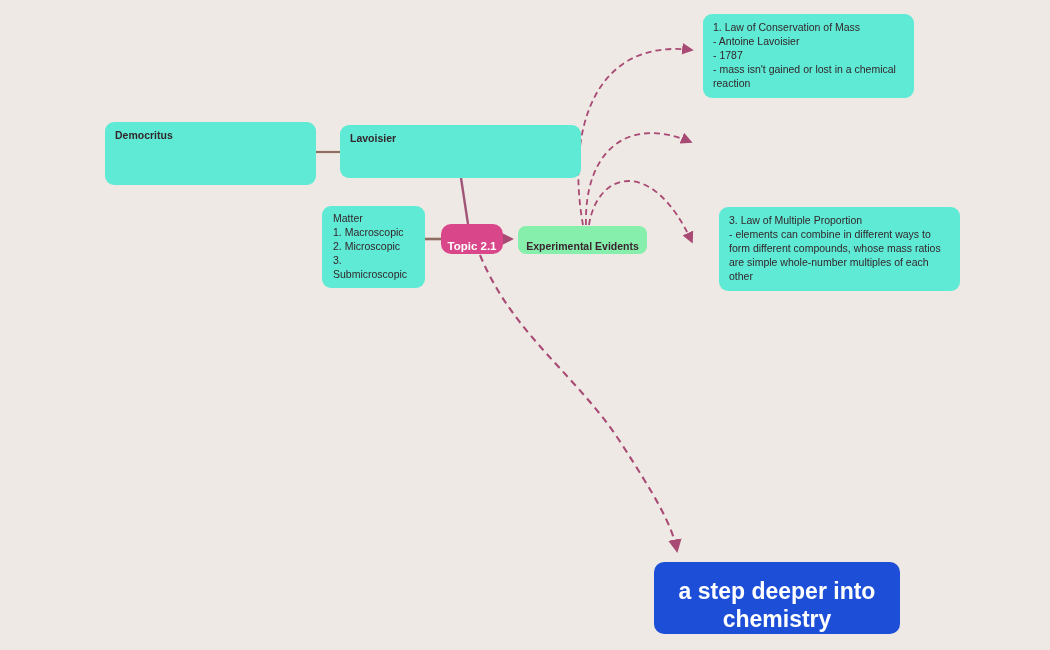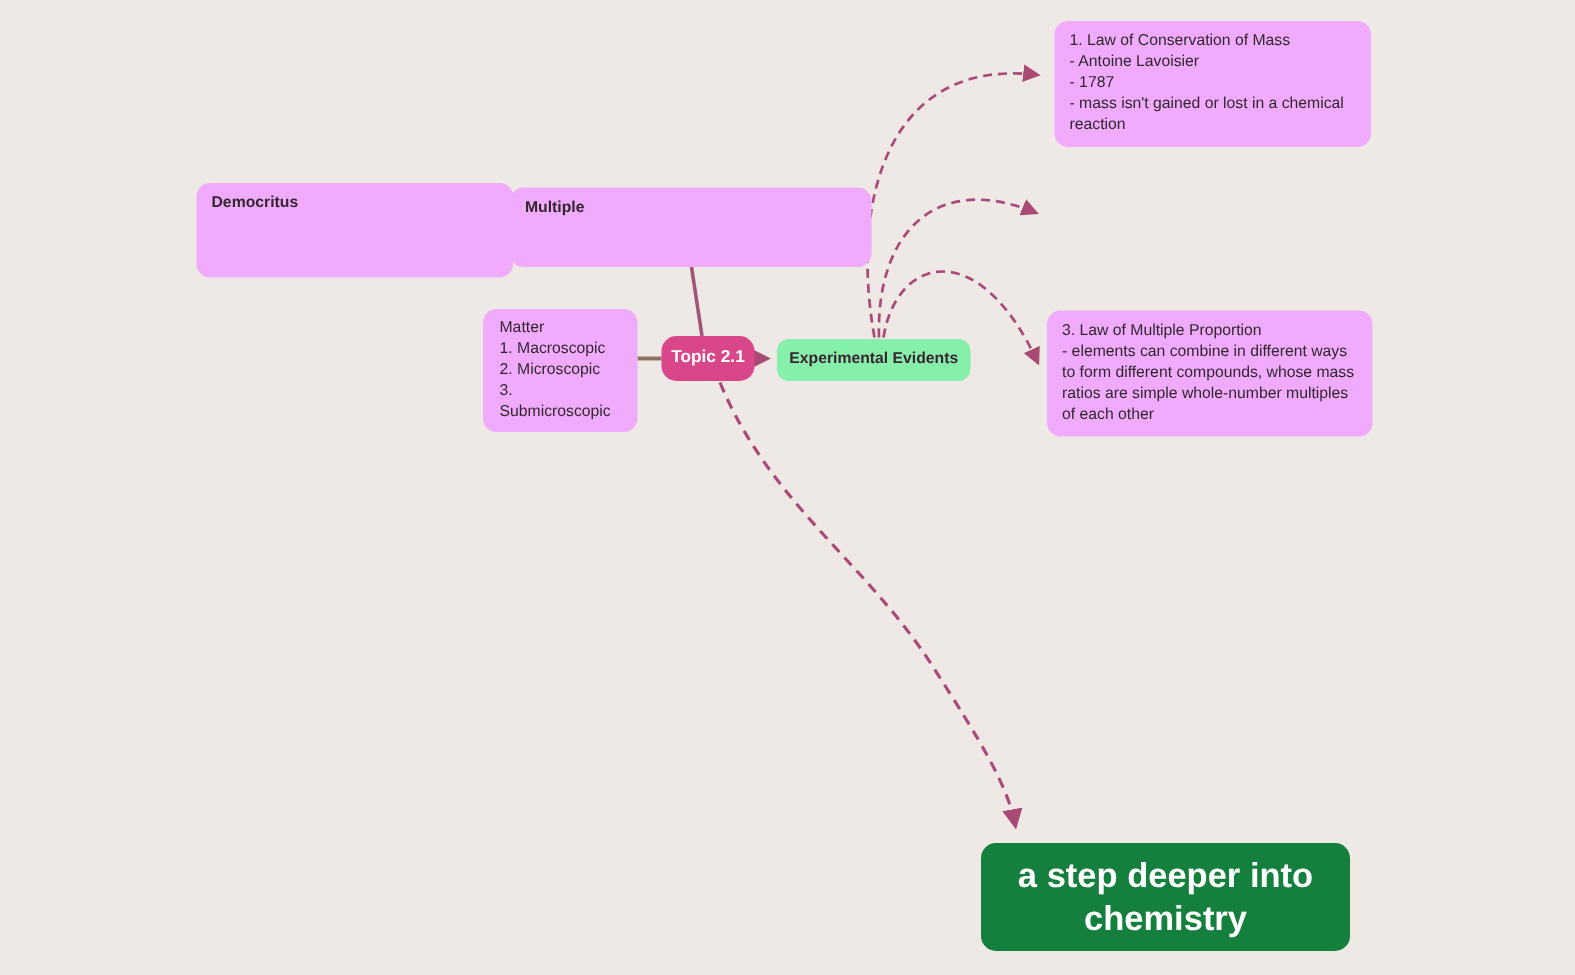--- a/index.html
+++ b/index.html
@@ -22,55 +22,55 @@
   }
 
   .node {
     position: absolute;
     border-radius: 9px;
     padding: 7px 10px;
     color: #33262c;
     font-size: 10.5px;
     line-height: 1.33;
   }
-  .node.light { background: #f0abfc; }
+  .node.light { background: #5eead4; }
   .node-title { font-weight: bold; }
   .node-body { white-space: pre-line; }
 
   .pill {
     display: flex;
-    align-items: center;
+    align-items: flex-end;
     justify-content: center;
     text-align: center;
   }
 
-  #node-democritus { left: 105px; top: 122px; width: 211px; min-height: 63px; margin-left: 26px; }
+  #node-democritus { left: 105px; top: 122px; width: 211px; min-height: 63px; }
   #node-aristotle  { left: 340px; top: 125px; width: 241px; min-height: 53px; }
   #node-matter     { left: 322px; top: 206px; width: 103px; min-height: 62px; padding: 6px 11px; }
 
   #node-topic {
     left: 441px; top: 224px; width: 62px; height: 30px;
     background: #d9478a; color: #ffffff;
     font-weight: bold; font-size: 11.5px;
     border-radius: 10px; padding: 0 4px;
   }
   #node-experimental {
     left: 518px; top: 226px; width: 129px; height: 28px;
     background: #86efac; color: #3b2530;
     font-weight: bold; font-size: 10.5px;
     border-radius: 8px; padding: 0 6px;
   }
 
   #node-law1 { left: 703px; top: 14px;  width: 211px; min-height: 79px; }
   #node-law2 { left: 703px; top: 117px; width: 229px; min-height: 73px; }
-  #node-law3 { left: 698px; top: 207px; width: 217px; min-height: 81px; }
+  #node-law3 { left: 719px; top: 207px; width: 241px; min-height: 81px; }
 
   #node-main-topic {
     left: 654px; top: 562px; width: 246px; height: 72px;
-    background: #15803d; color: #ffffff;
+    background: #1d4ed8; color: #ffffff;
     font-size: 23px; font-weight: bold; line-height: 1.25;
     border-radius: 10px; padding: 0 10px;
   }
 </style>
 </head>
 <body>
 
 <div class="canvas">
 
   <svg class="edges" viewBox="0 0 1050 650" xmlns="http://www.w3.org/2000/svg">
@@ -95,21 +95,21 @@
     <path d="M589,225 C597,172 652,155 692,242" stroke="#a84a74" stroke-width="1.8" fill="none" stroke-dasharray="6 4" marker-end="url(#arrow)"></path>
 
     <path d="M480,255 C513,335 577,375 621,443 C655,496 672,524 677,551" stroke="#a84a74" stroke-width="2.1" fill="none" stroke-dasharray="7 5" marker-end="url(#arrow)"></path>
   </svg>
 
   <div class="node light" id="node-democritus">
     <div class="node-title">Democritus</div>
   </div>
 
   <div class="node light" id="node-aristotle">
-    <div class="node-title">Multiple</div>
+    <div class="node-title">Lavoisier</div>
   </div>
 
   <div class="node light" id="node-matter">
     <div class="node-body">Matter
 1. Macroscopic
 2. Microscopic
 3. Submicroscopic</div>
   </div>
 
   <div class="node pill" id="node-topic">

